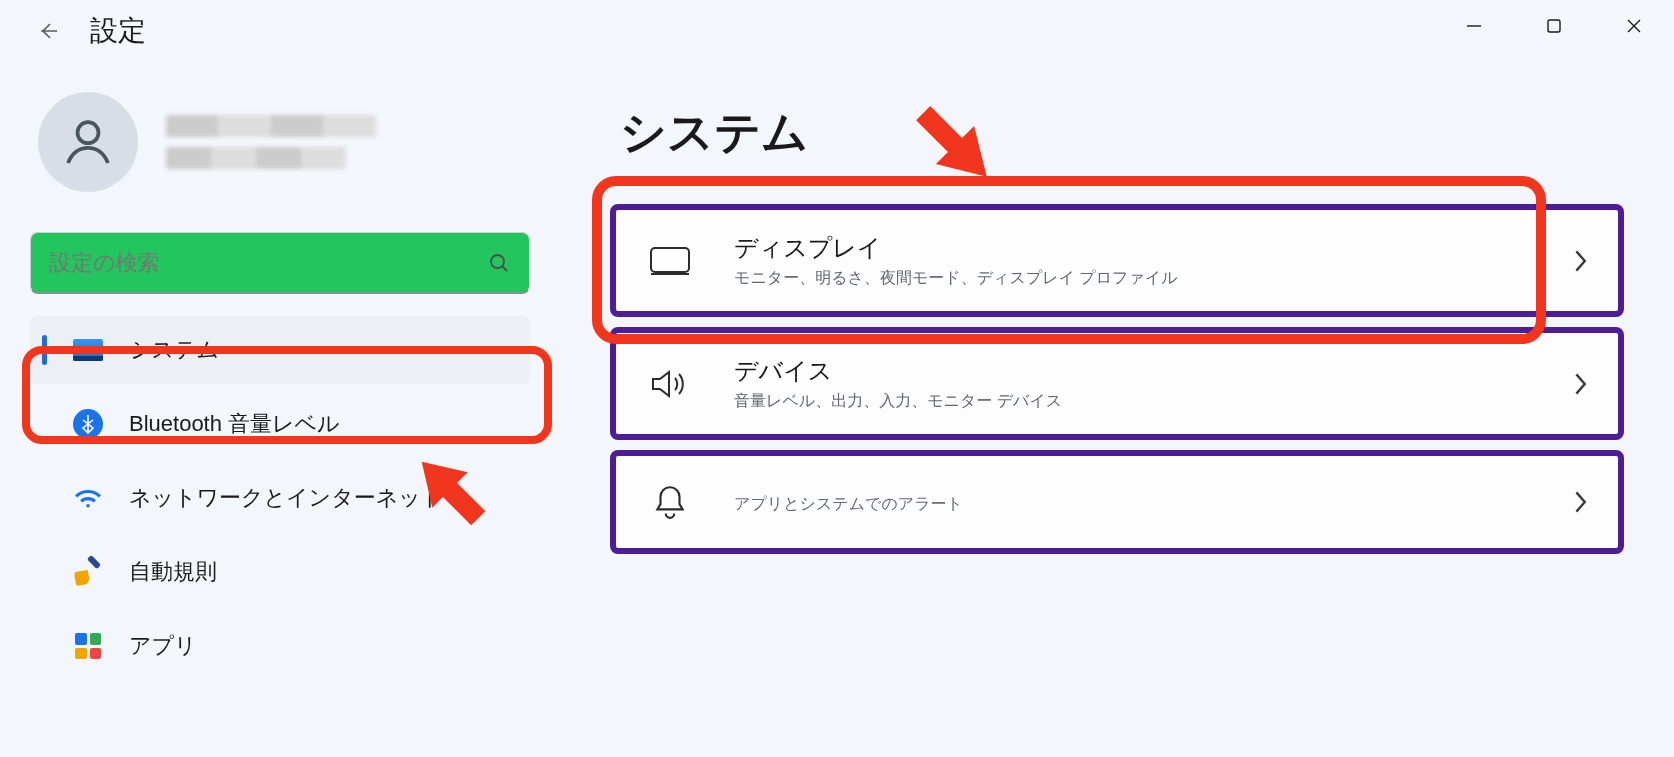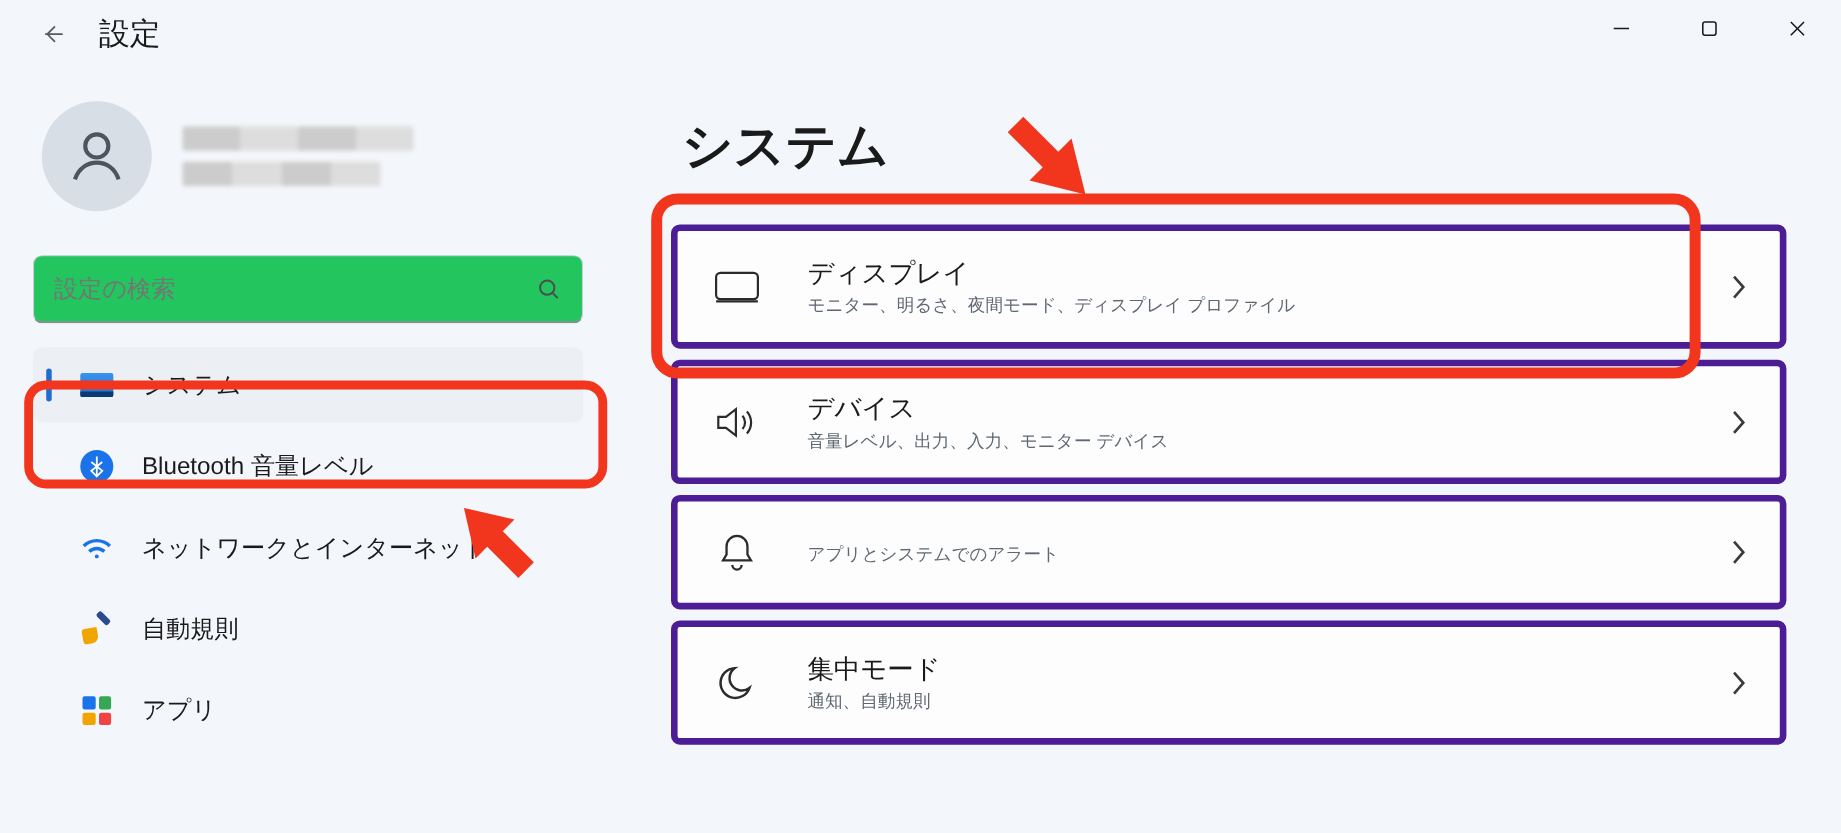--- a/index.html
+++ b/index.html
@@ -386,36 +386,20 @@
       <div class="titles">
         <div class="cs">アプリとシステムでのアラート</div>
       </div>
       <span class="chev">
         <svg width="16" height="24" viewBox="0 0 12 20" fill="none" stroke="currentColor" stroke-width="2">
             <path d="M3 2l7 8-7 8"></path>
           </svg>
       </span>
     </div>
 
-    <div class="card">
-      <span class="card-icon">
-        <svg width="36" height="36" viewBox="0 0 32 32" fill="none" stroke="currentColor" stroke-width="2">
-          <path d="M26 20A12 12 0 1114 4a10 10 0 0012 16z"></path>
-        </svg>
-      </span>
-      <div class="titles">
-        <div class="ct">集中モード</div>
-        <div class="cs">通知、自動規則</div>
-      </div>
-      <span class="chev">
-        <svg width="16" height="24" viewBox="0 0 12 20" fill="none" stroke="currentColor" stroke-width="2">
-            <path d="M3 2l7 8-7 8"></path>
-          </svg>
-      </span>
-    </div>
 
   </div>
 </div>
 
 <div class="highlight-nav"></div>
 <div class="highlight-card"></div>
 <svg class="arrow1" width="100" height="100">
   <polygon points="10,40 50,40 50,25 90,50 50,75 50,60 10,60" fill="#f2351d"></polygon>
 </svg>
 <svg class="arrow2" width="110" height="110">

